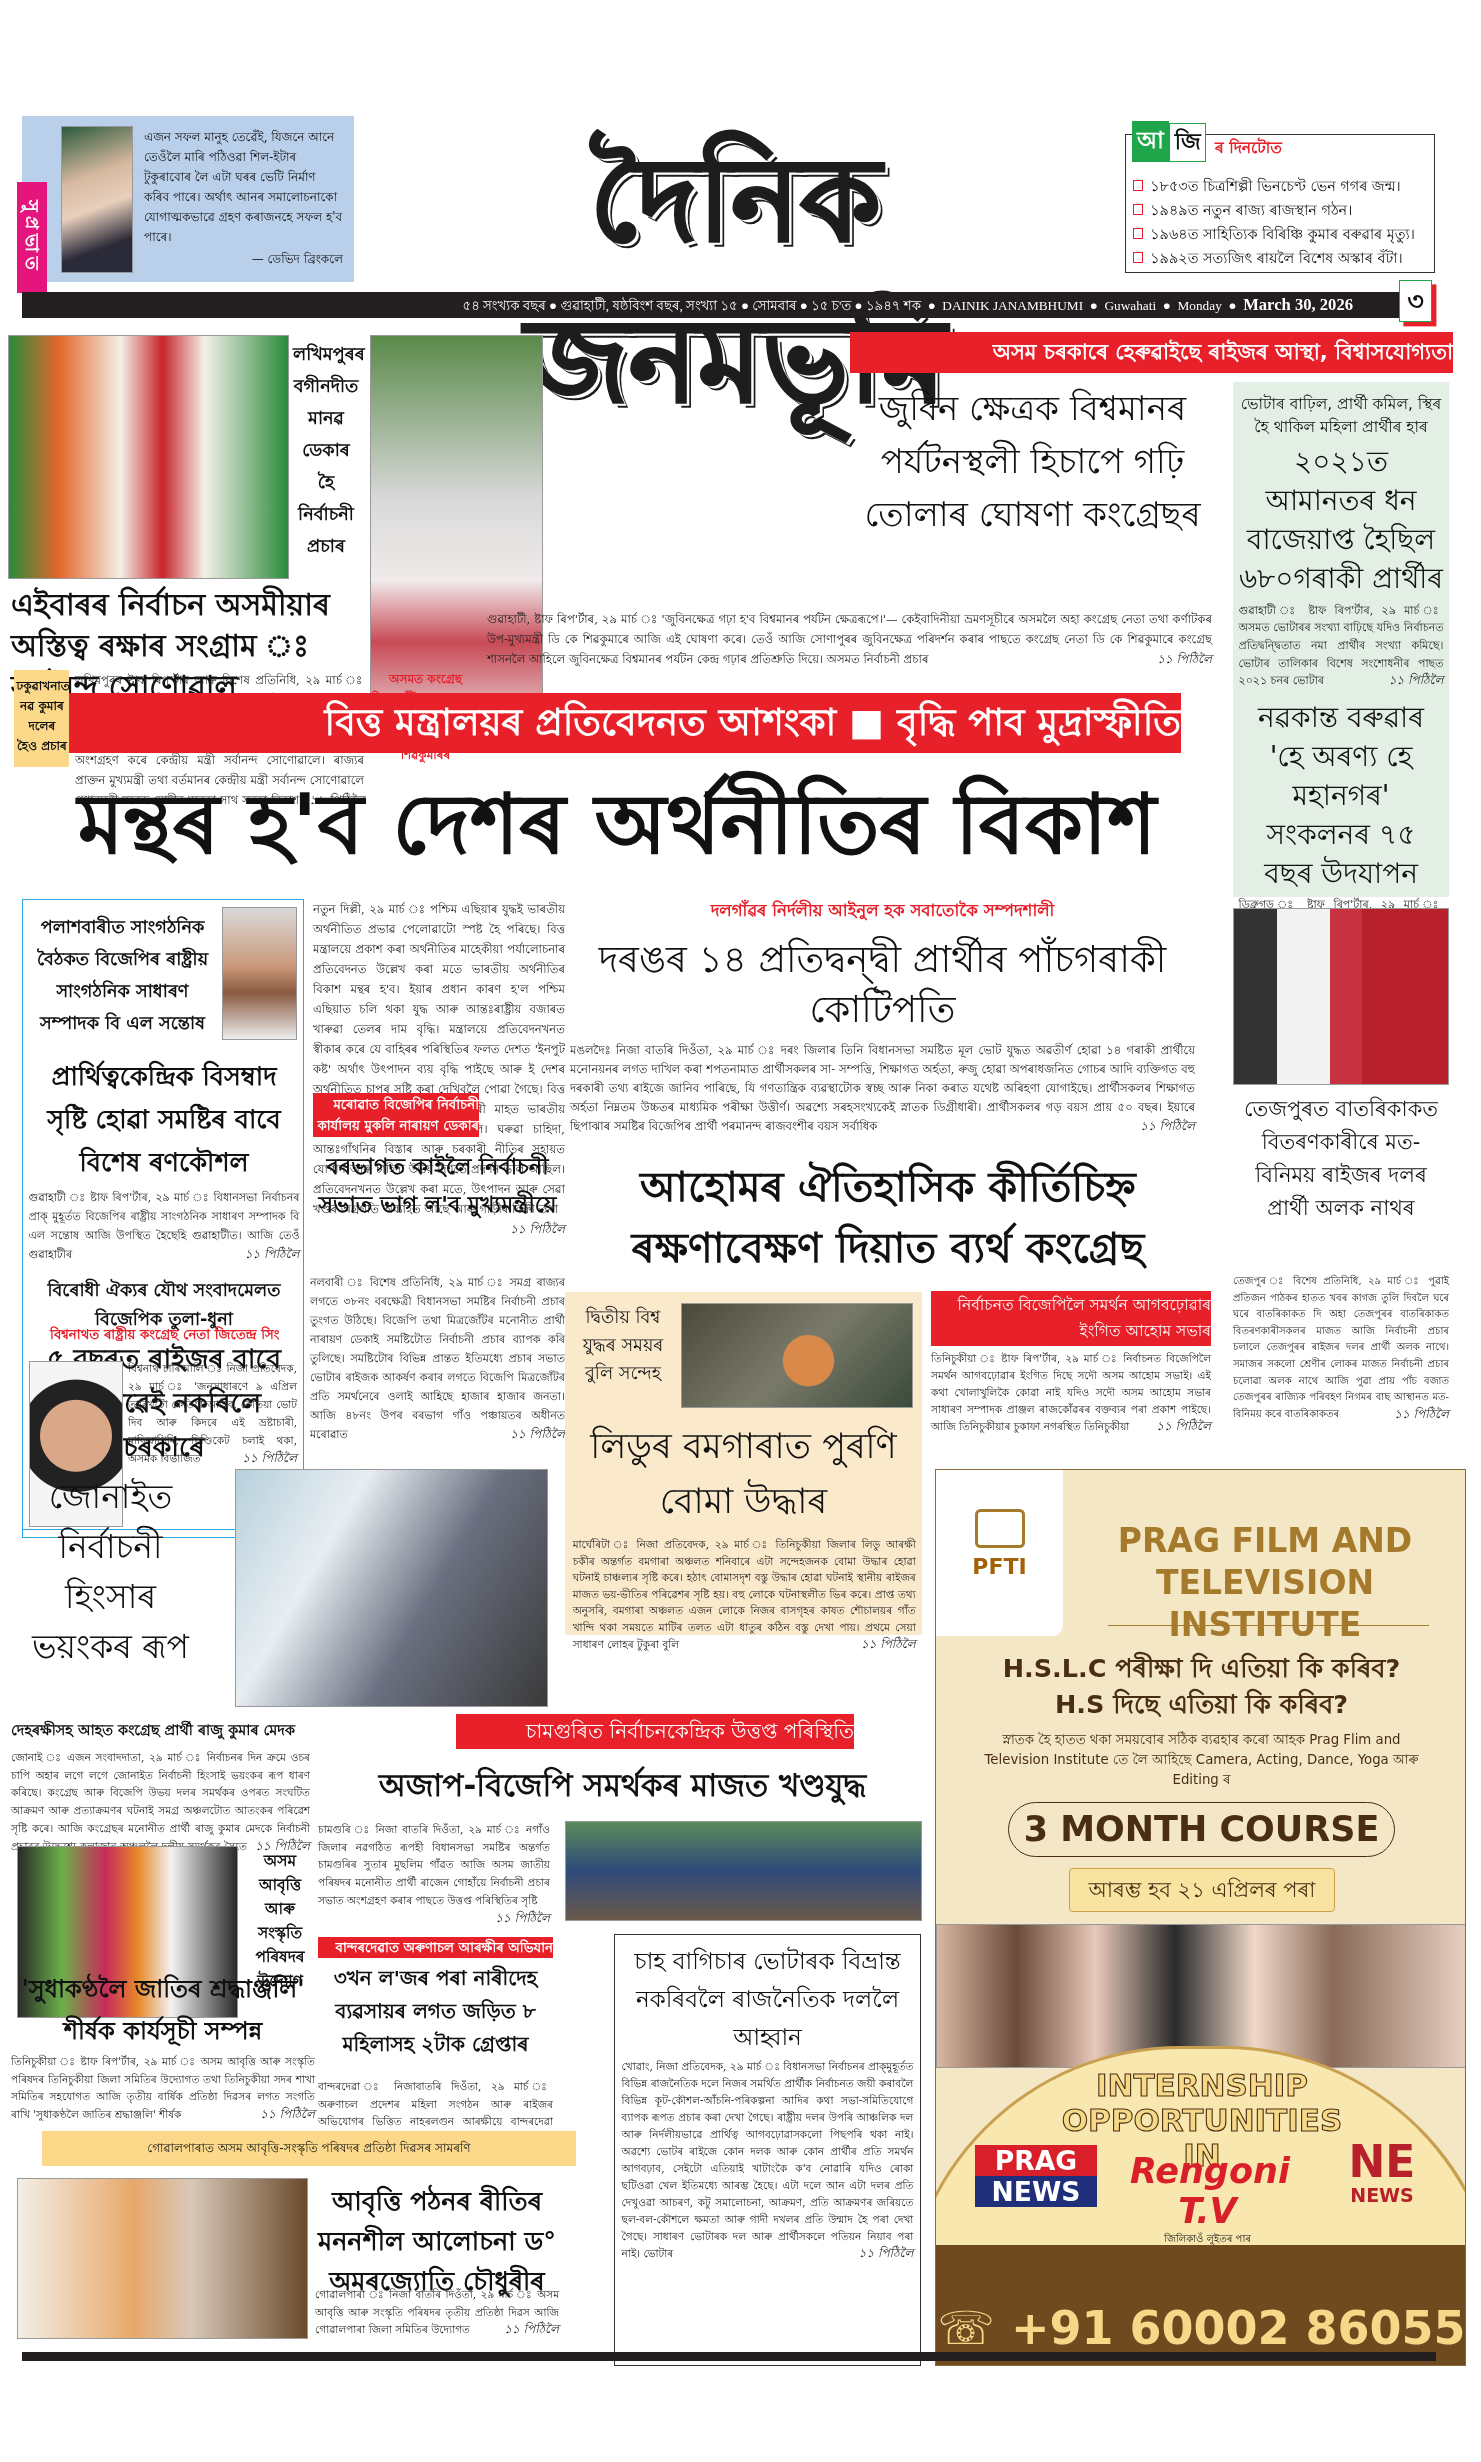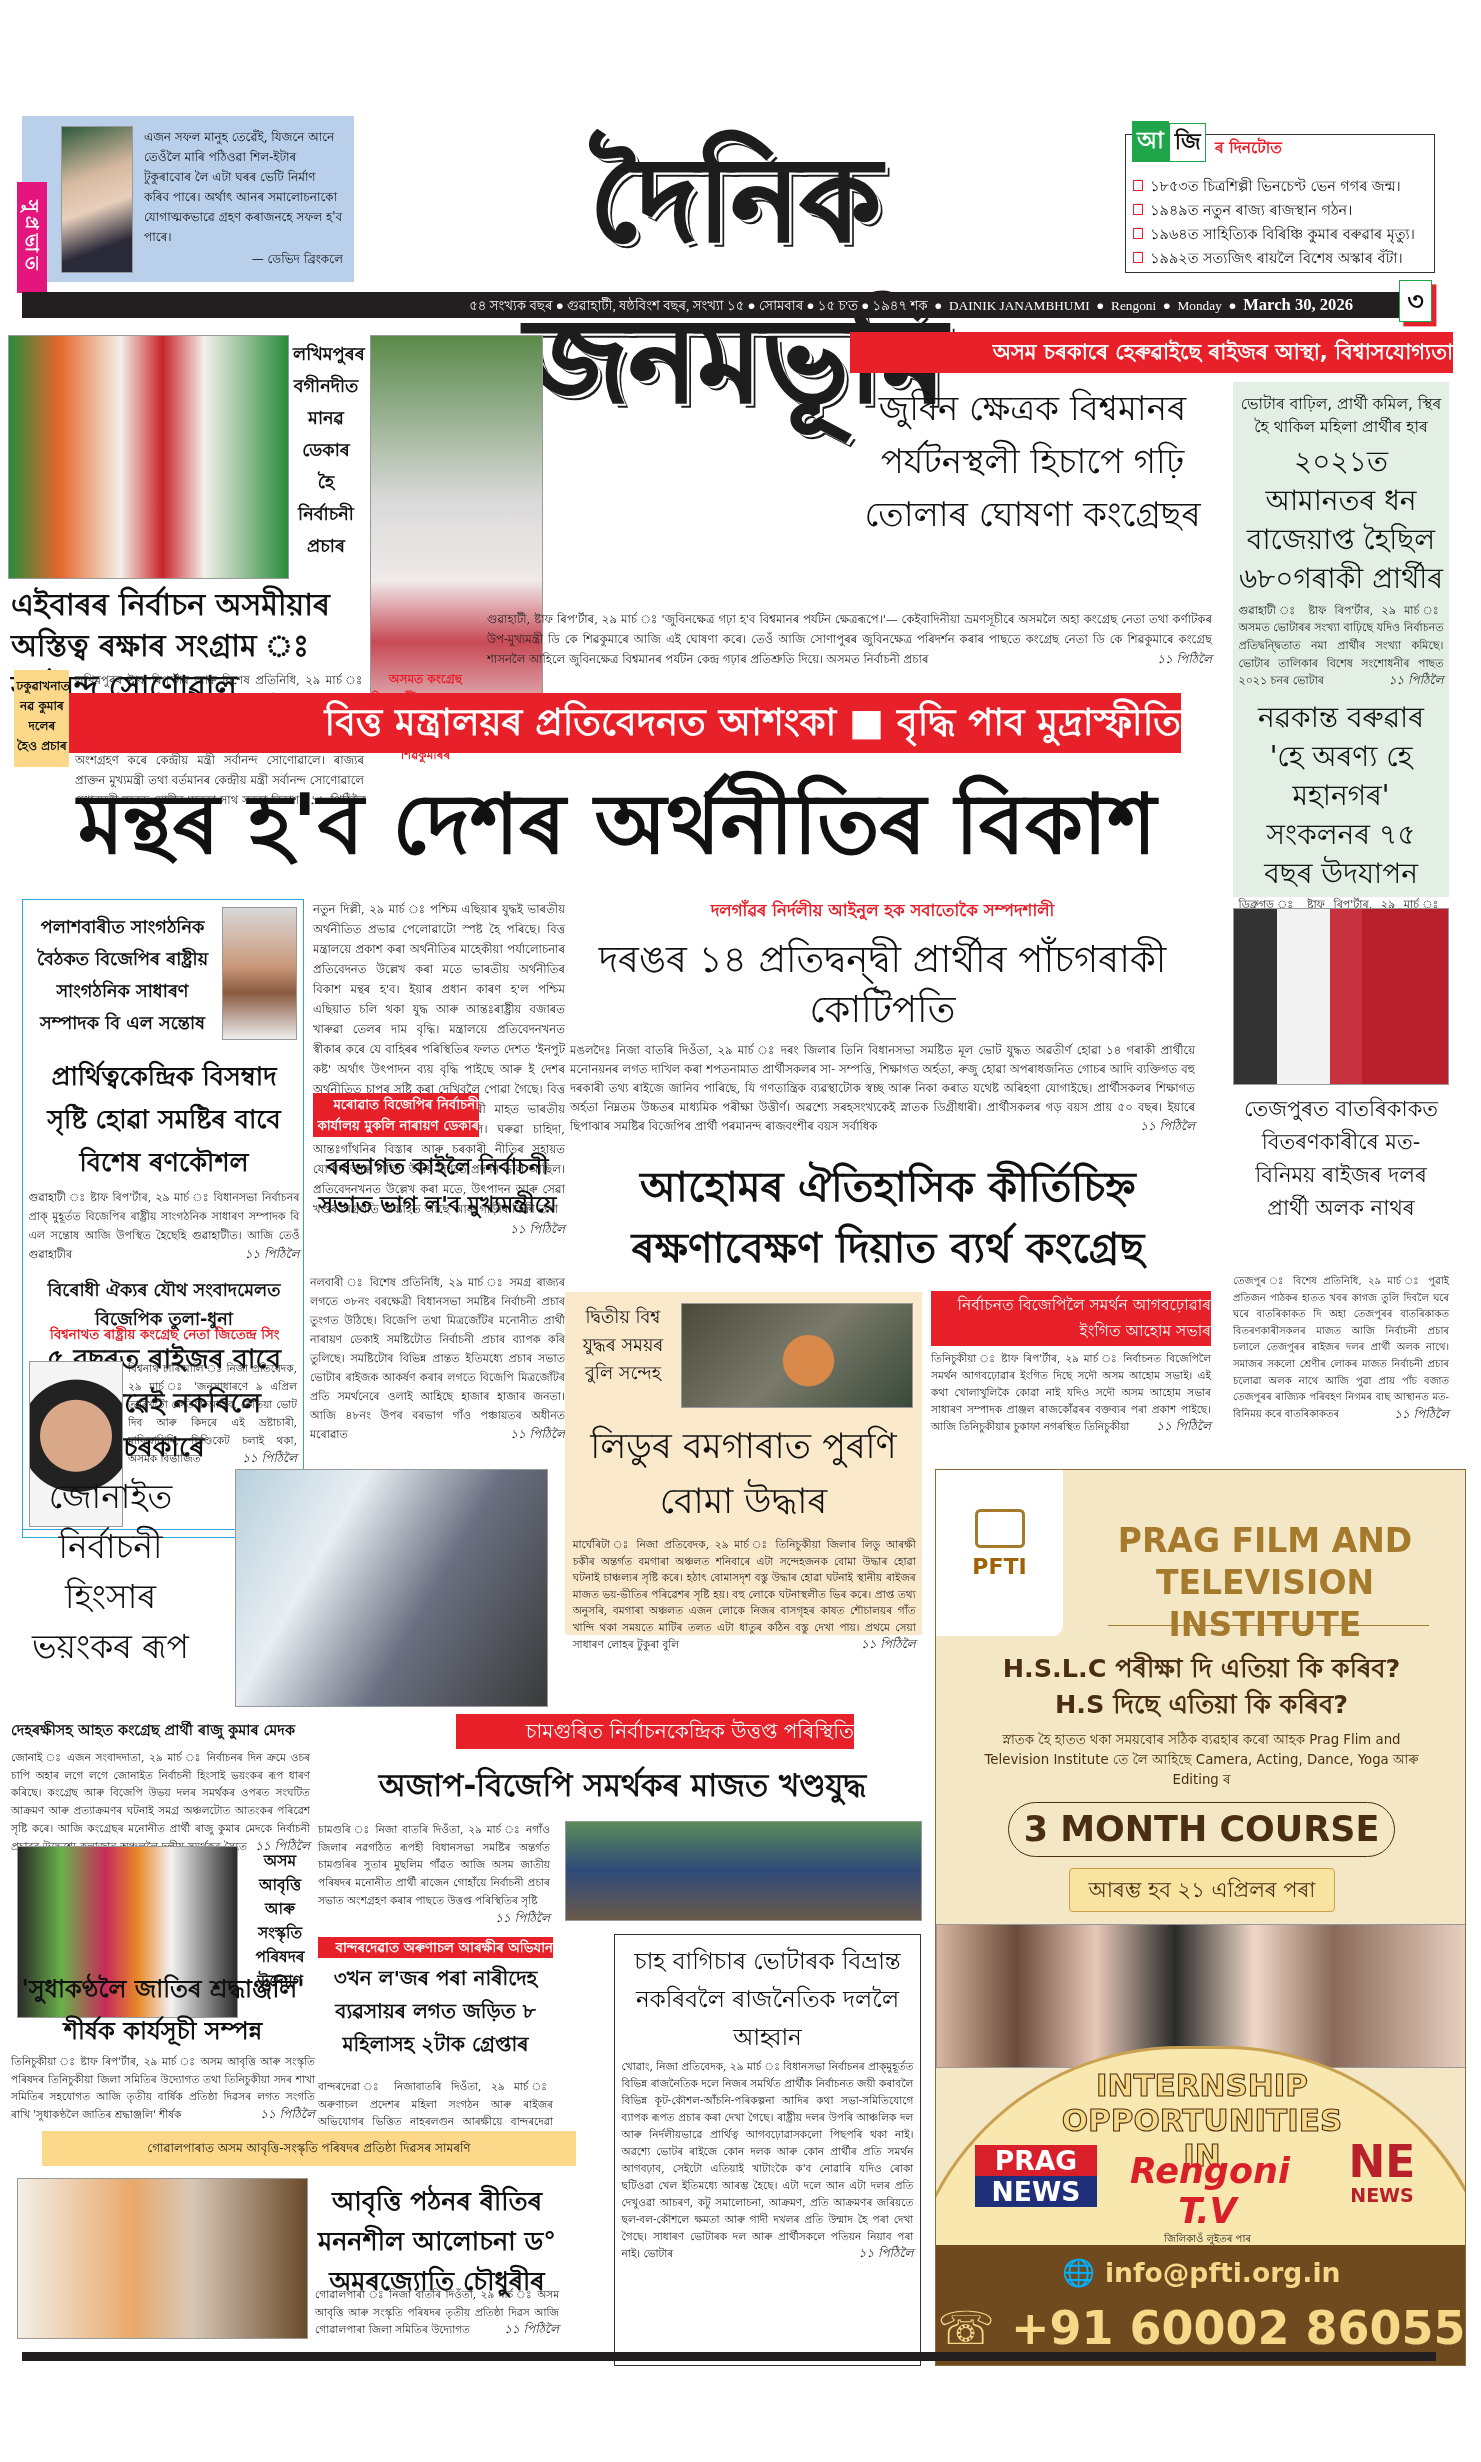--- a/index.html
+++ b/index.html
@@ -33,21 +33,21 @@
     <div><span style="display:inline-block;width:10px;height:11px;border:1.7px solid #e8202a;margin-right:7.7px"></span><span>১৮৫৩ত চিত্ৰশিল্পী ভিনচেণ্ট ভেন গগৰ জন্ম।</span></div>
     <div><span style="display:inline-block;width:10px;height:11px;border:1.7px solid #e8202a;margin-right:7.7px"></span><span>১৯৪৯ত নতুন ৰাজ্য ৰাজস্থান গঠন।</span></div>
     <div><span style="display:inline-block;width:10px;height:11px;border:1.7px solid #e8202a;margin-right:7.7px"></span><span>১৯৬৪ত সাহিত্যিক বিৰিঞ্চি কুমাৰ বৰুৱাৰ মৃত্যু।</span></div>
     <div><span style="display:inline-block;width:10px;height:11px;border:1.7px solid #e8202a;margin-right:7.7px"></span><span>১৯৯২ত সত্যজিৎ ৰায়লৈ বিশেষ অস্কাৰ বঁটা।</span></div>
   </div>
 </div>
 
 <div class="abs" style="left:22px;top:292px;width:1414px;height:25.5px;background:#231f20;color:#fff;font-size:13.3px;line-height:25.5px;text-align:right;padding-right:83px;font-family:'Liberation Serif',serif">
   <span>৫৪ সংখ্যক বছৰ  ●  গুৱাহাটী, ষষ্ঠবিংশ বছৰ, সংখ্যা ১৫ ● সোমবাৰ ● ১৫ চ'ত ● ১৯৪৭ শক</span>
   &nbsp;●&nbsp; <span>DAINIK JANAMBHUMI</span>
-  &nbsp;●&nbsp; <span>Rengoni</span>
+  &nbsp;●&nbsp; <span>Guwahati</span>
   &nbsp;●&nbsp; <span>Monday</span>
   &nbsp;●&nbsp; <b style="font-size:16.6px">March 30, 2026</b>
 </div>
 <div class="abs" style="left:1399px;top:280px;width:33px;height:42px;background:#fff;border:1.1px solid #1fa64a;box-shadow:4.4px 4.4px 0 #e8202a;font-size:25.5px;font-weight:bold;text-align:center;line-height:40px">৩</div>
 
 <div class="abs photo" style="left:7.7px;top:335px;width:281px;height:244px;background:linear-gradient(90deg,#2b8b3c 0%,#e4662a 18%,#f3f0e8 40%,#c8242b 55%,#f3f0e8 70%,#2b8b3c 100%)"></div>
 <div class="abs hl" style="left:293px;top:338px;width:66px;font-size:17.7px;line-height:32px">লখিমপুৰৰ বগীনদীত মানৱ ডেকাৰ হৈ নিৰ্বাচনী প্ৰচাৰ</div>
 <div class="abs hl" style="left:11px;top:584px;width:354px;font-size:30px;line-height:41px;text-align:left">এইবাৰৰ নিৰ্বাচন অসমীয়াৰ অস্তিত্ব ৰক্ষাৰ সংগ্ৰাম ঃ সৰ্বানন্দ সোণোৱাল</div>
 <div class="abs hl" style="left:14.4px;top:670px;width:55px;height:97px;background:#fcd98a;font-size:12px;line-height:20px;padding:5.5px 2.2px">ঢকুৱাখনাত নৱ কুমাৰ দলেৰ হৈও প্ৰচাৰ</div>
 <div class="abs body" style="left:75px;top:670px;width:289px;font-size:11.6px;line-height:20px"><span>লখিমপুৰৰ ষ্টাফ ৰিপ'ৰ্টাৰ আৰু বিশেষ প্ৰতিনিধি, ২৯ মাৰ্চ ঃ লখিমপুৰ বিধানসভা সমষ্টিত বিজেপি প্ৰাৰ্থী মানৱ ডেকাৰ হৈ নিৰ্বাচনী প্ৰচাৰ চলাবলৈ আহি বগীনদীৰ ৰামধেনু ক্লাবৰ ৰংগমঞ্চত দুপৰীয়া ১২ বজাত আয়োজিত এখন সভাত আজি অংশগ্ৰহণ কৰে কেন্দ্ৰীয় মন্ত্ৰী সৰ্বানন্দ সোণোৱালে। ৰাজ্যৰ প্ৰাক্তন মুখ্যমন্ত্ৰী তথা বৰ্তমানৰ কেন্দ্ৰীয় মন্ত্ৰী সৰ্বানন্দ সোণোৱালে প্ৰধানমন্ত্ৰী নৰেন্দ্ৰ মোদীৰ 'সবকা সাথ সবকা বিকাশ'ৰ</span> <span class="cont">১১ পিঠিলৈ</span></div>
@@ -166,19 +166,18 @@
   </div>
   <div class="abs" style="left:194px;top:681px;width:155px;text-align:center">
     <div style="font-size:35px;font-weight:bold;color:#d9202a;font-style:italic">Rengoni T.V</div>
     <div style="font-size:10px">জিলিকাওঁ লুইতৰ পাৰ</div>
   </div>
   <div class="abs" style="left:410px;top:670px;width:72px;text-align:center;font-weight:bold;color:#b8202c">
     <div style="font-size:44px;line-height:44px">NE</div>
       <div style="font-size:19px">NEWS</div>
   </div>
   <div class="abs" style="left:0;top:775px;width:531px;height:122px;background:#6e4a1e">
-    <div class="abs hl" style="left:0;top:11px;width:531px;color:#f6d889;font-size:26.6px"><span>🌐 </span><span>info@pfti.org.in</span></div>
     <div class="abs hl" style="left:0;top:55px;width:531px;color:#f6d889;font-size:46px"><span>☏ </span><span>+91 60002 86055</span></div>
   </div>
 </div>
 
 <div class="abs" style="left:22px;top:2352px;width:1414px;height:8.9px;background:#231f20"></div>
 
 
 </body></html>

